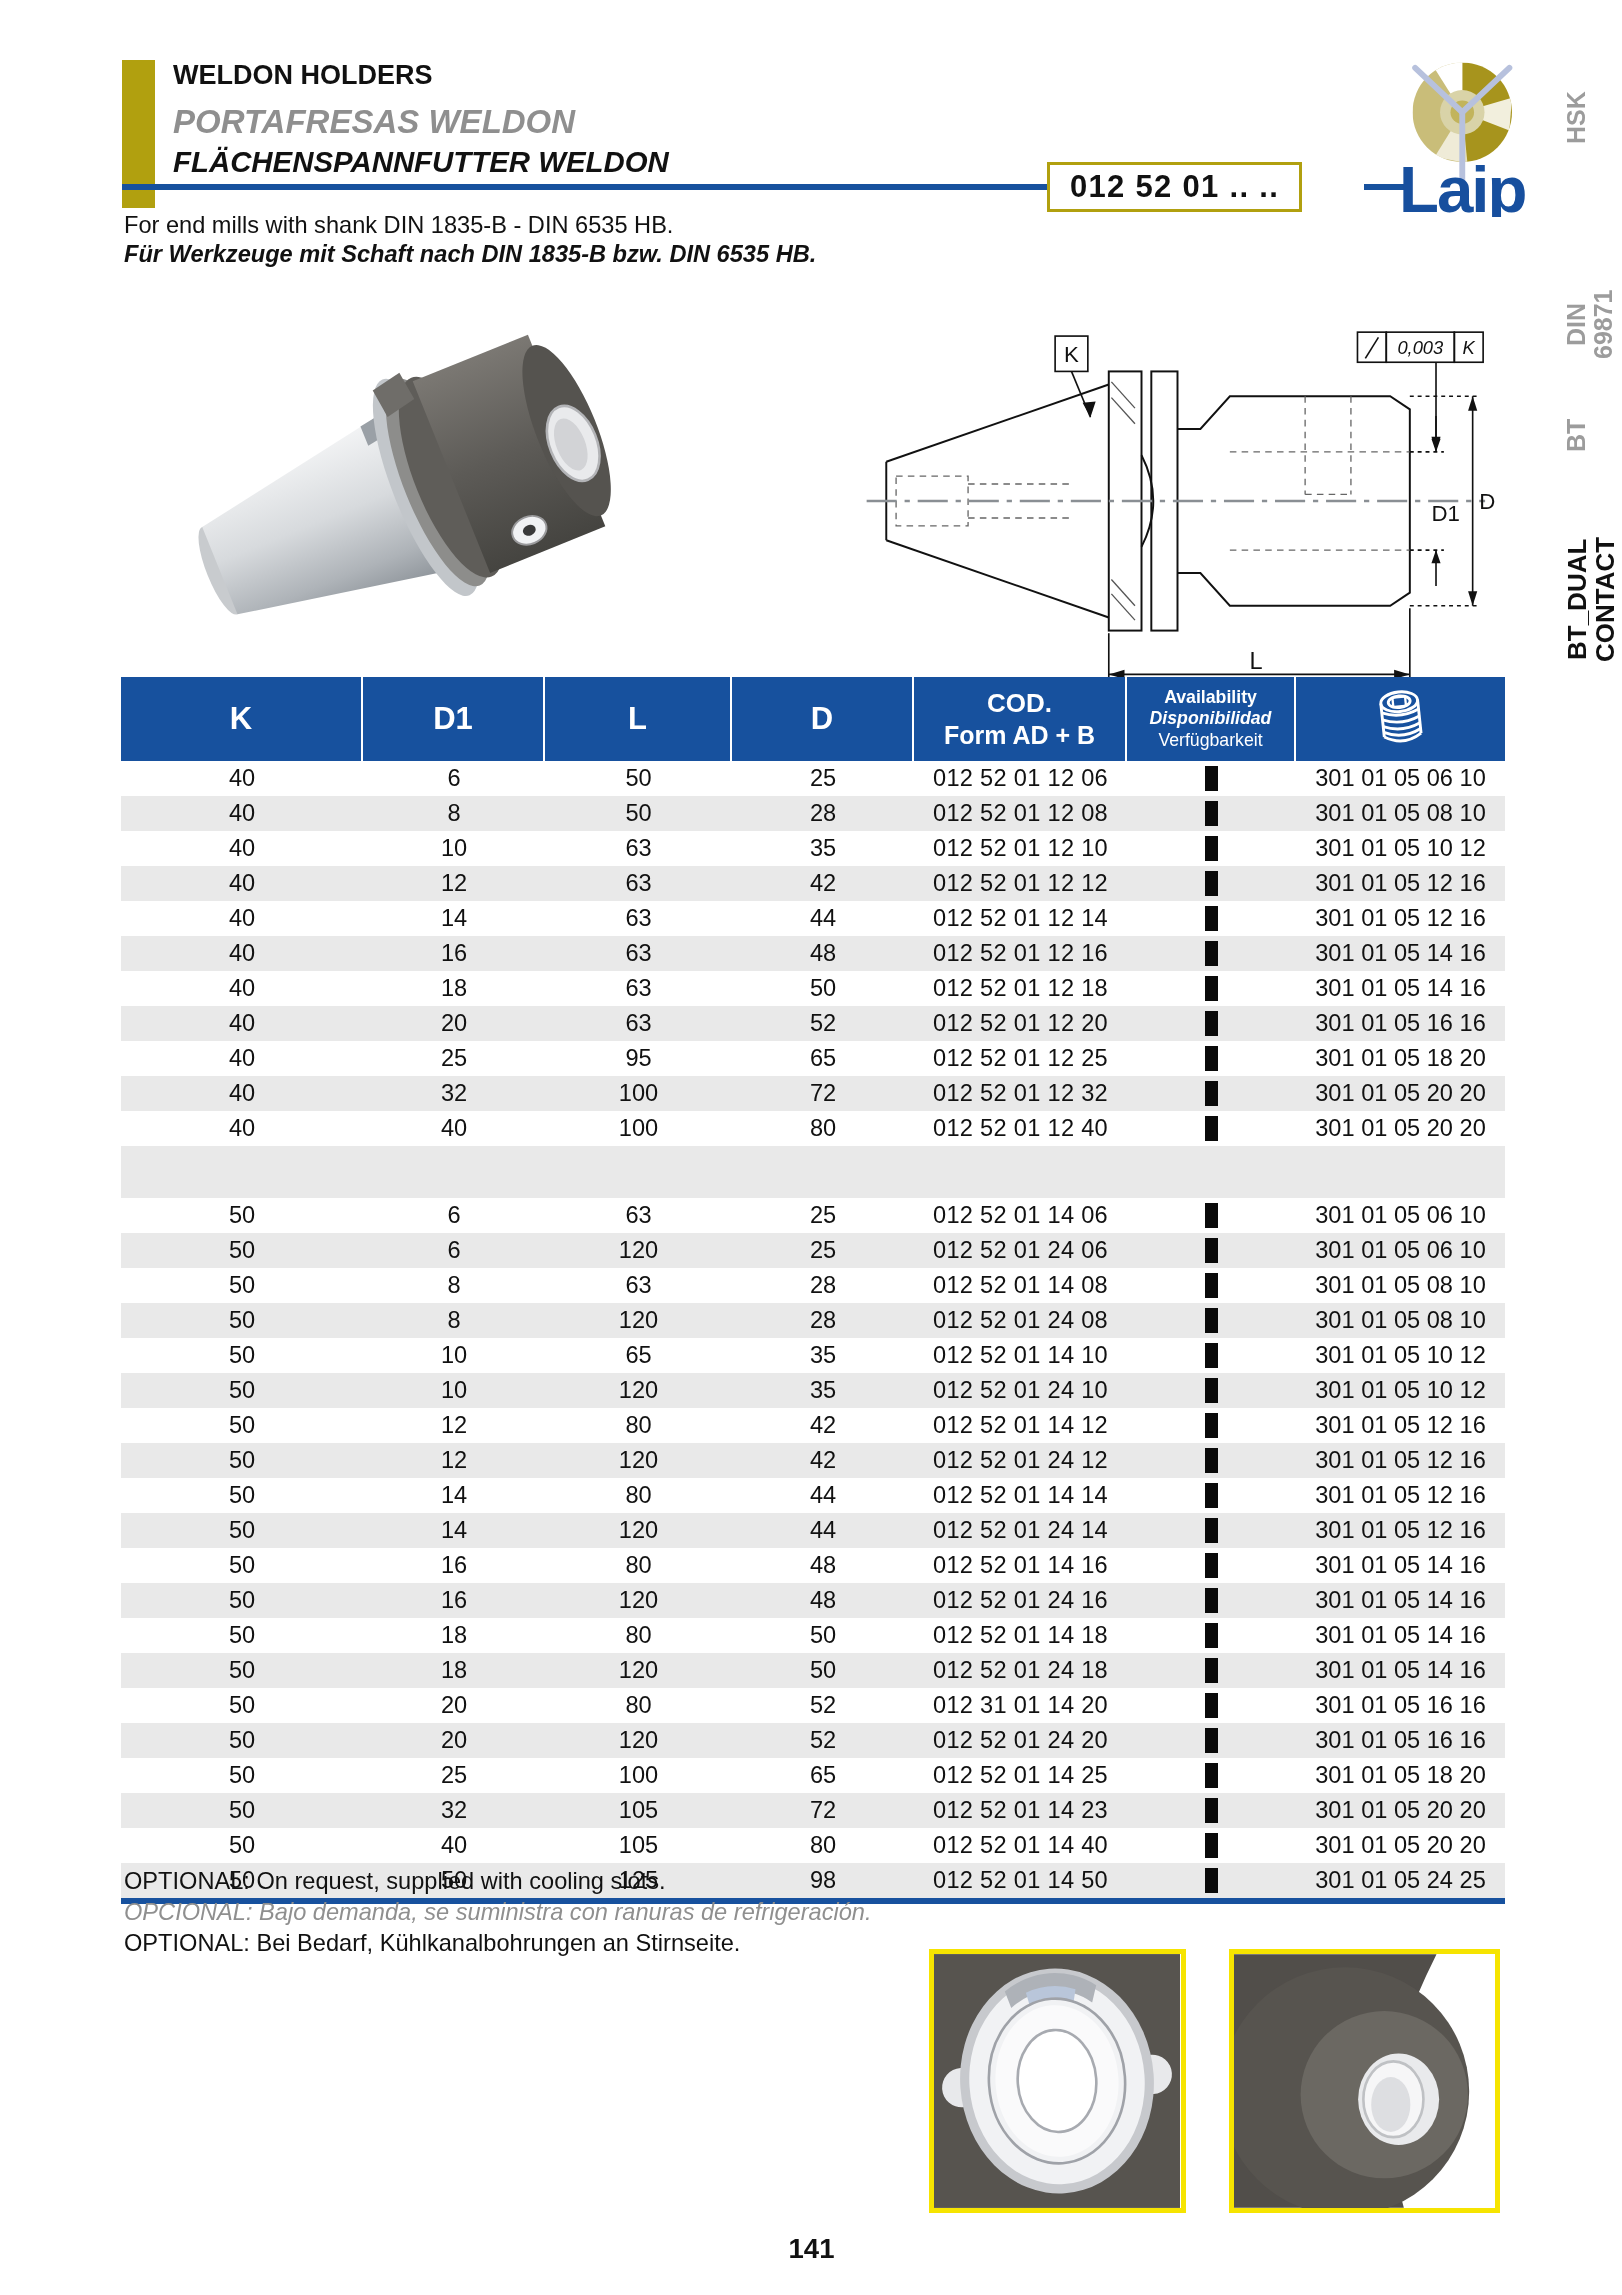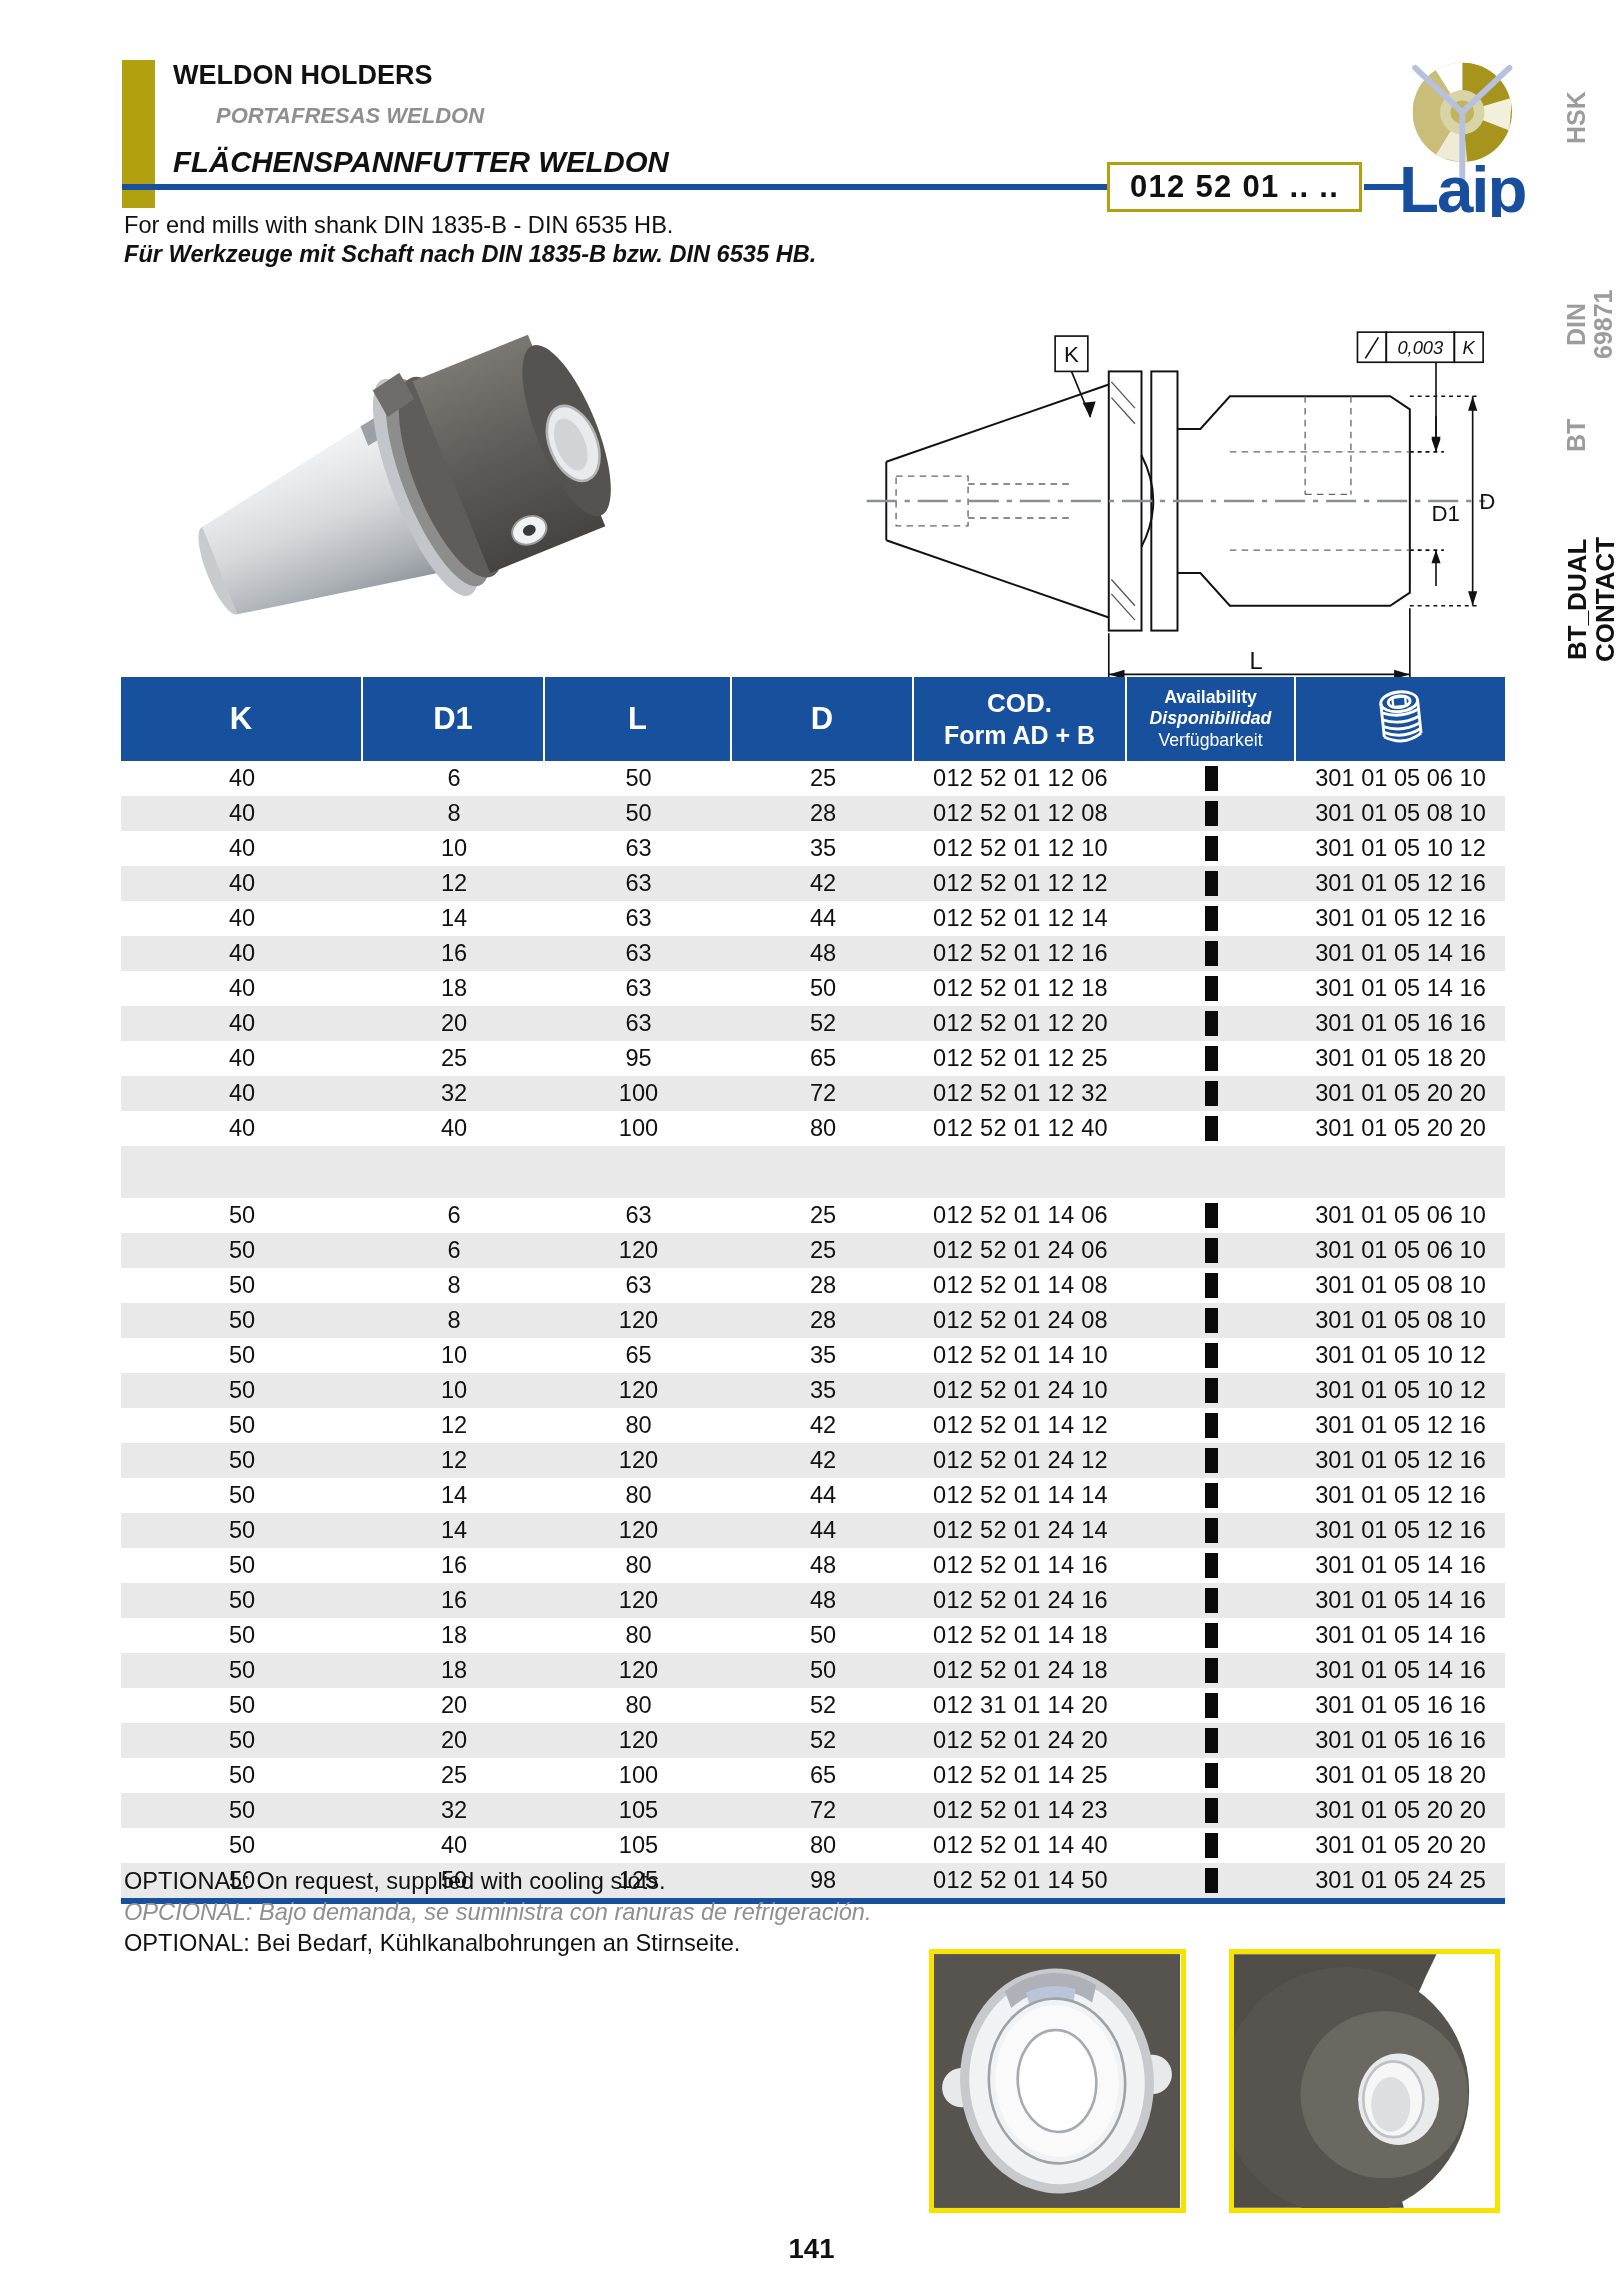--- a/index.html
+++ b/index.html
@@ -2,25 +2,25 @@
 <html style="font-size:10.5px"><head>
 <meta charset="utf-8">
 <style>
   html,body{margin:0;padding:0;background:#ffffff;}
   #page{position:relative;width:1623px;height:2295px;background:#ffffff;overflow:hidden;
         font-family:"Liberation Sans", sans-serif;color:#111;}
 
   
   .gold-bar{position:absolute;left:122px;top:60px;width:33px;height:148px;background:#b1a00f;}
   .title-en{position:absolute;left:173px;top:60px;font-size:27px;font-weight:800;letter-spacing:0px;color:#111;}
-  .title-es{position:absolute;left:173px;top:103px;font-size:22px;font-weight:700;font-style:italic;color:#8f8f8f;margin-left:43px;}
+  .title-es{position:absolute;left:173px;top:103px;font-size:33px;font-weight:700;font-style:italic;color:#8f8f8f;}
   .title-de{position:absolute;left:173px;top:145px;font-size:29.4px;font-weight:700;font-style:italic;color:#111;}
   .blue-rule-left{position:absolute;left:122px;top:184px;width:985px;height:5.9px;background:#17519e;}
   .blue-rule-right{position:absolute;left:1364px;top:184px;width:43px;height:5.9px;background:#17519e;}
-  .code-box{position:absolute;left:1107px;top:162px;width:249px;height:44px;border:3.3px solid #b1a00f;
+  .code-box{position:absolute;left:1047px;top:162px;width:249px;height:44px;border:3.3px solid #b1a00f;
             background:#fff;display:flex;align-items:center;justify-content:center;
             font-size:31px;font-weight:800;letter-spacing:1.3px;color:#111;}
   .brand{position:absolute;left:1389px;top:52px;width:157px;height:165px;}
 
   
   .vtab{position:absolute;left:1563px;width:54px;writing-mode:vertical-rl;transform:rotate(180deg);
         white-space:pre-line;text-align:center;font-weight:700;color:#9c9c9c;font-size:25px;line-height:1.08;}
   .vtab.active{color:#111;font-size:26px;font-weight:800;}
   #tab-hsk{top:59px;height:118px;}
   #tab-din{top:249px;height:151px;}

